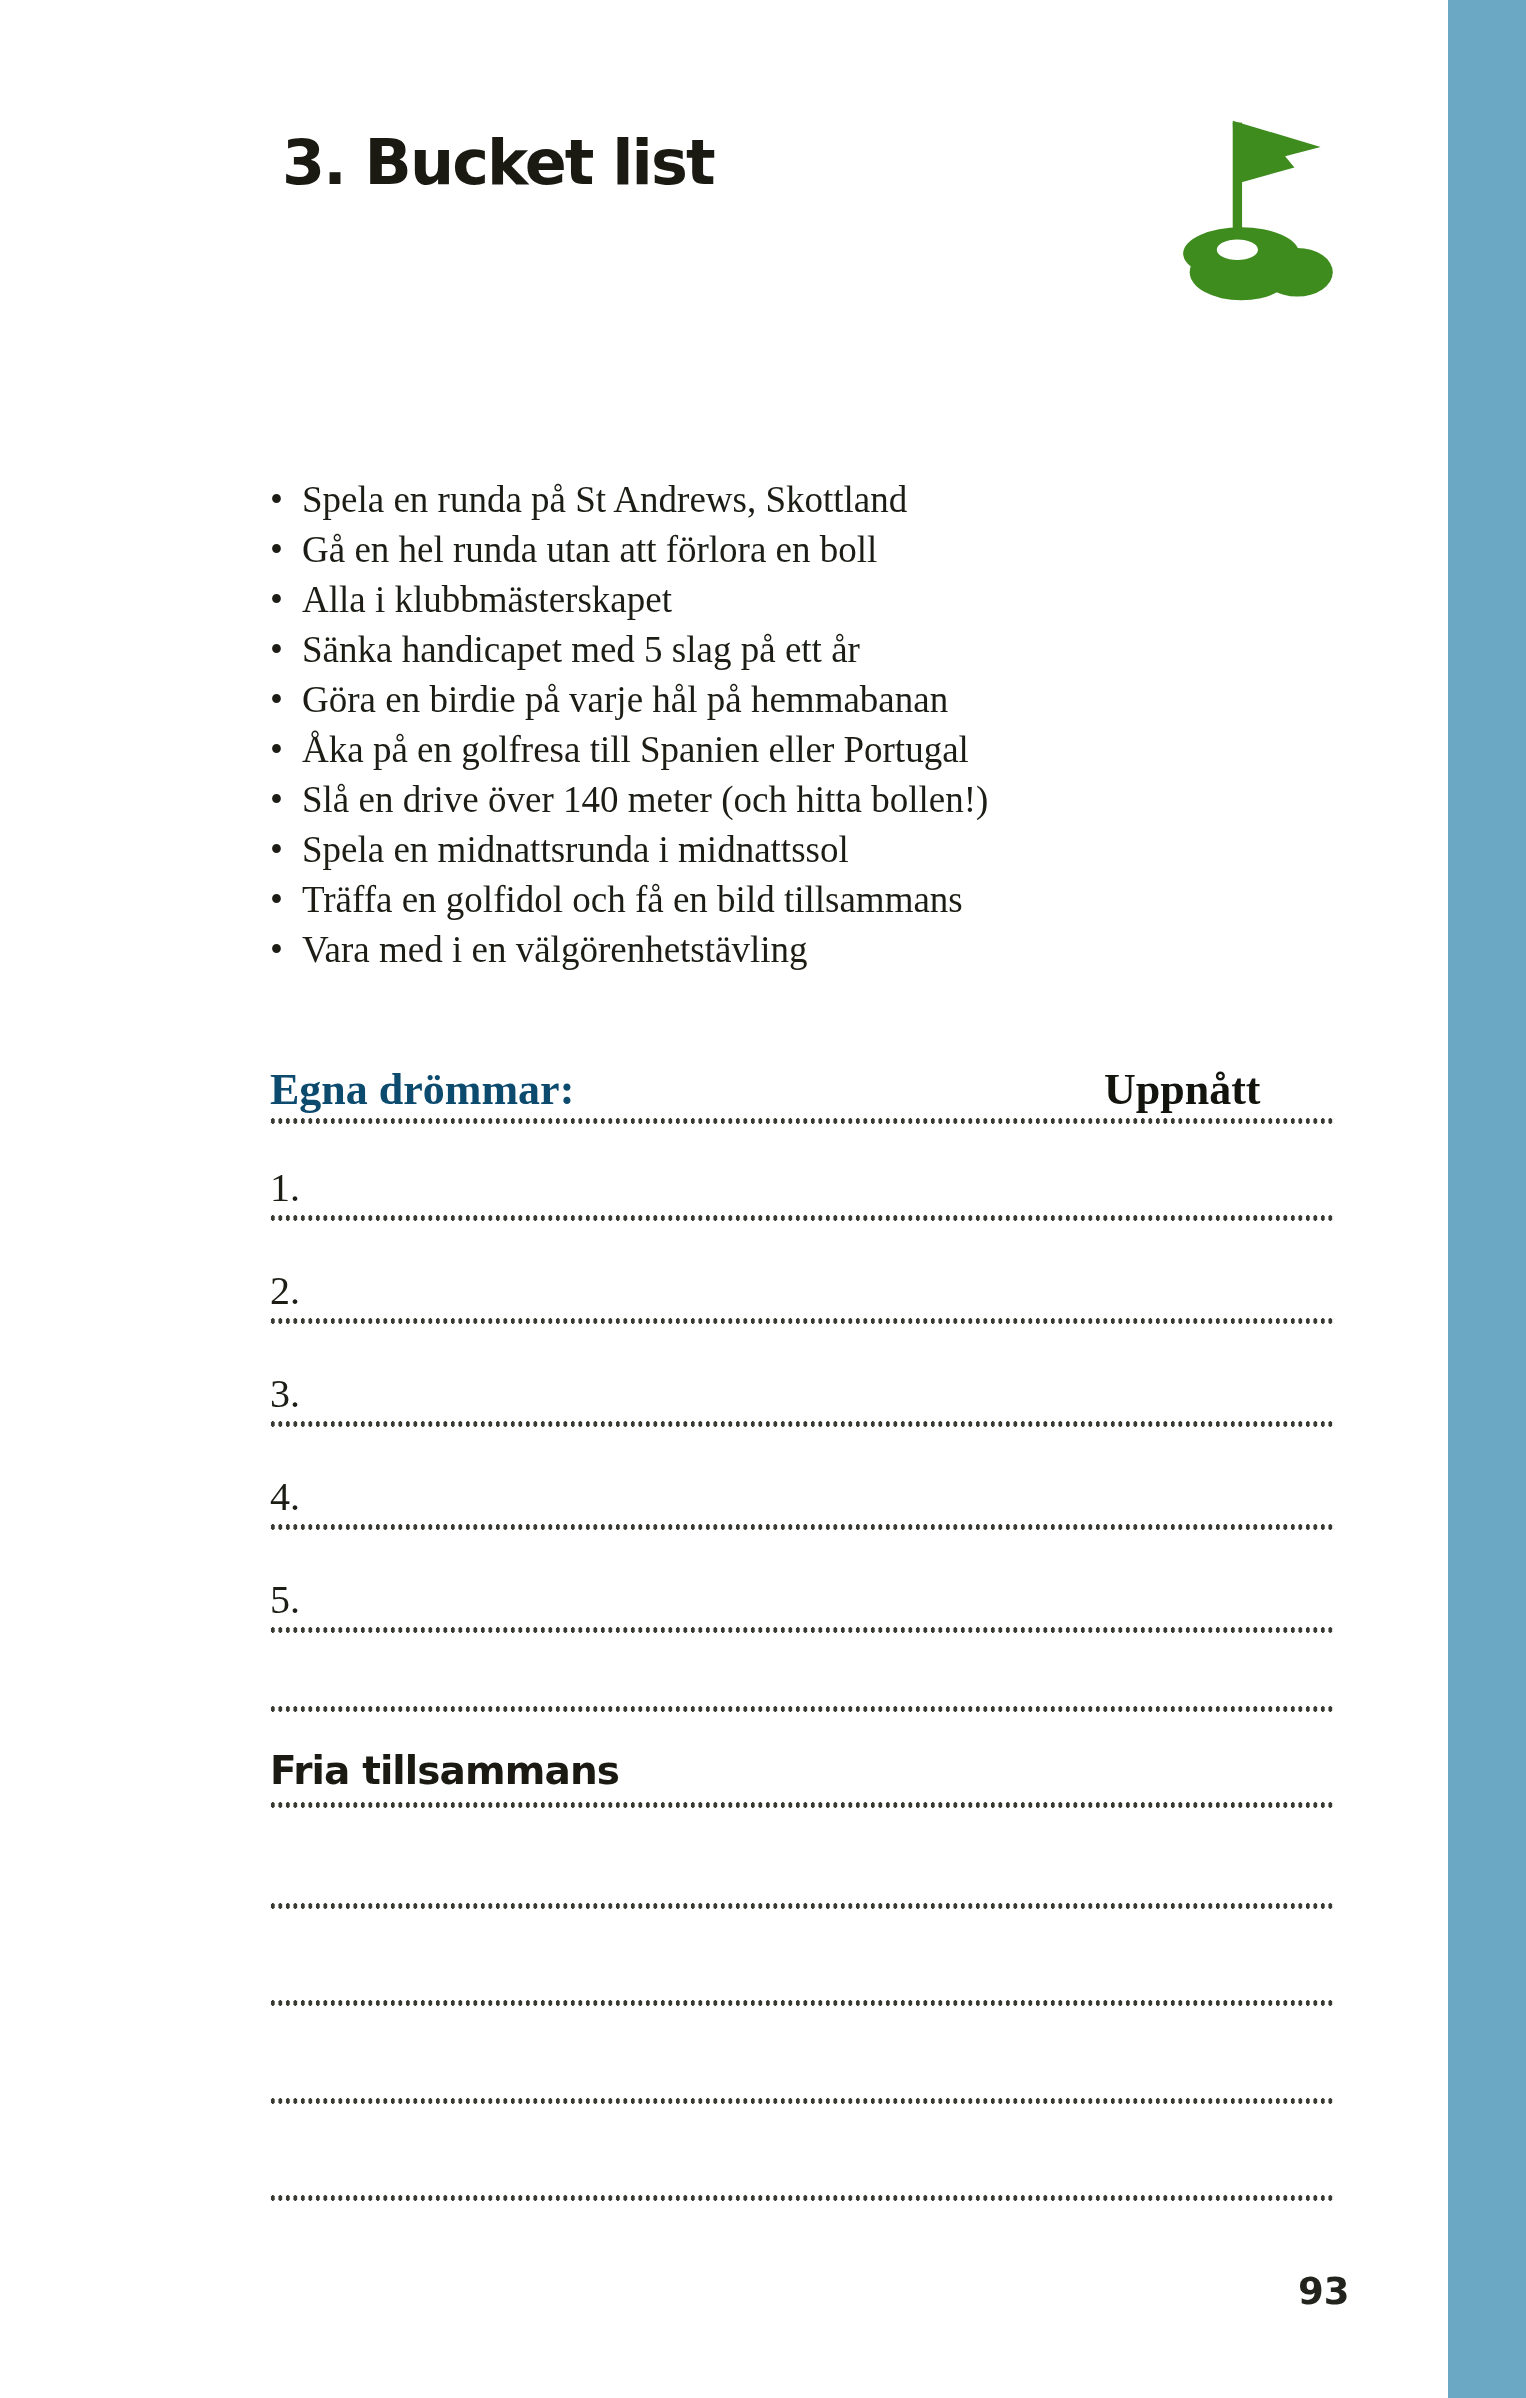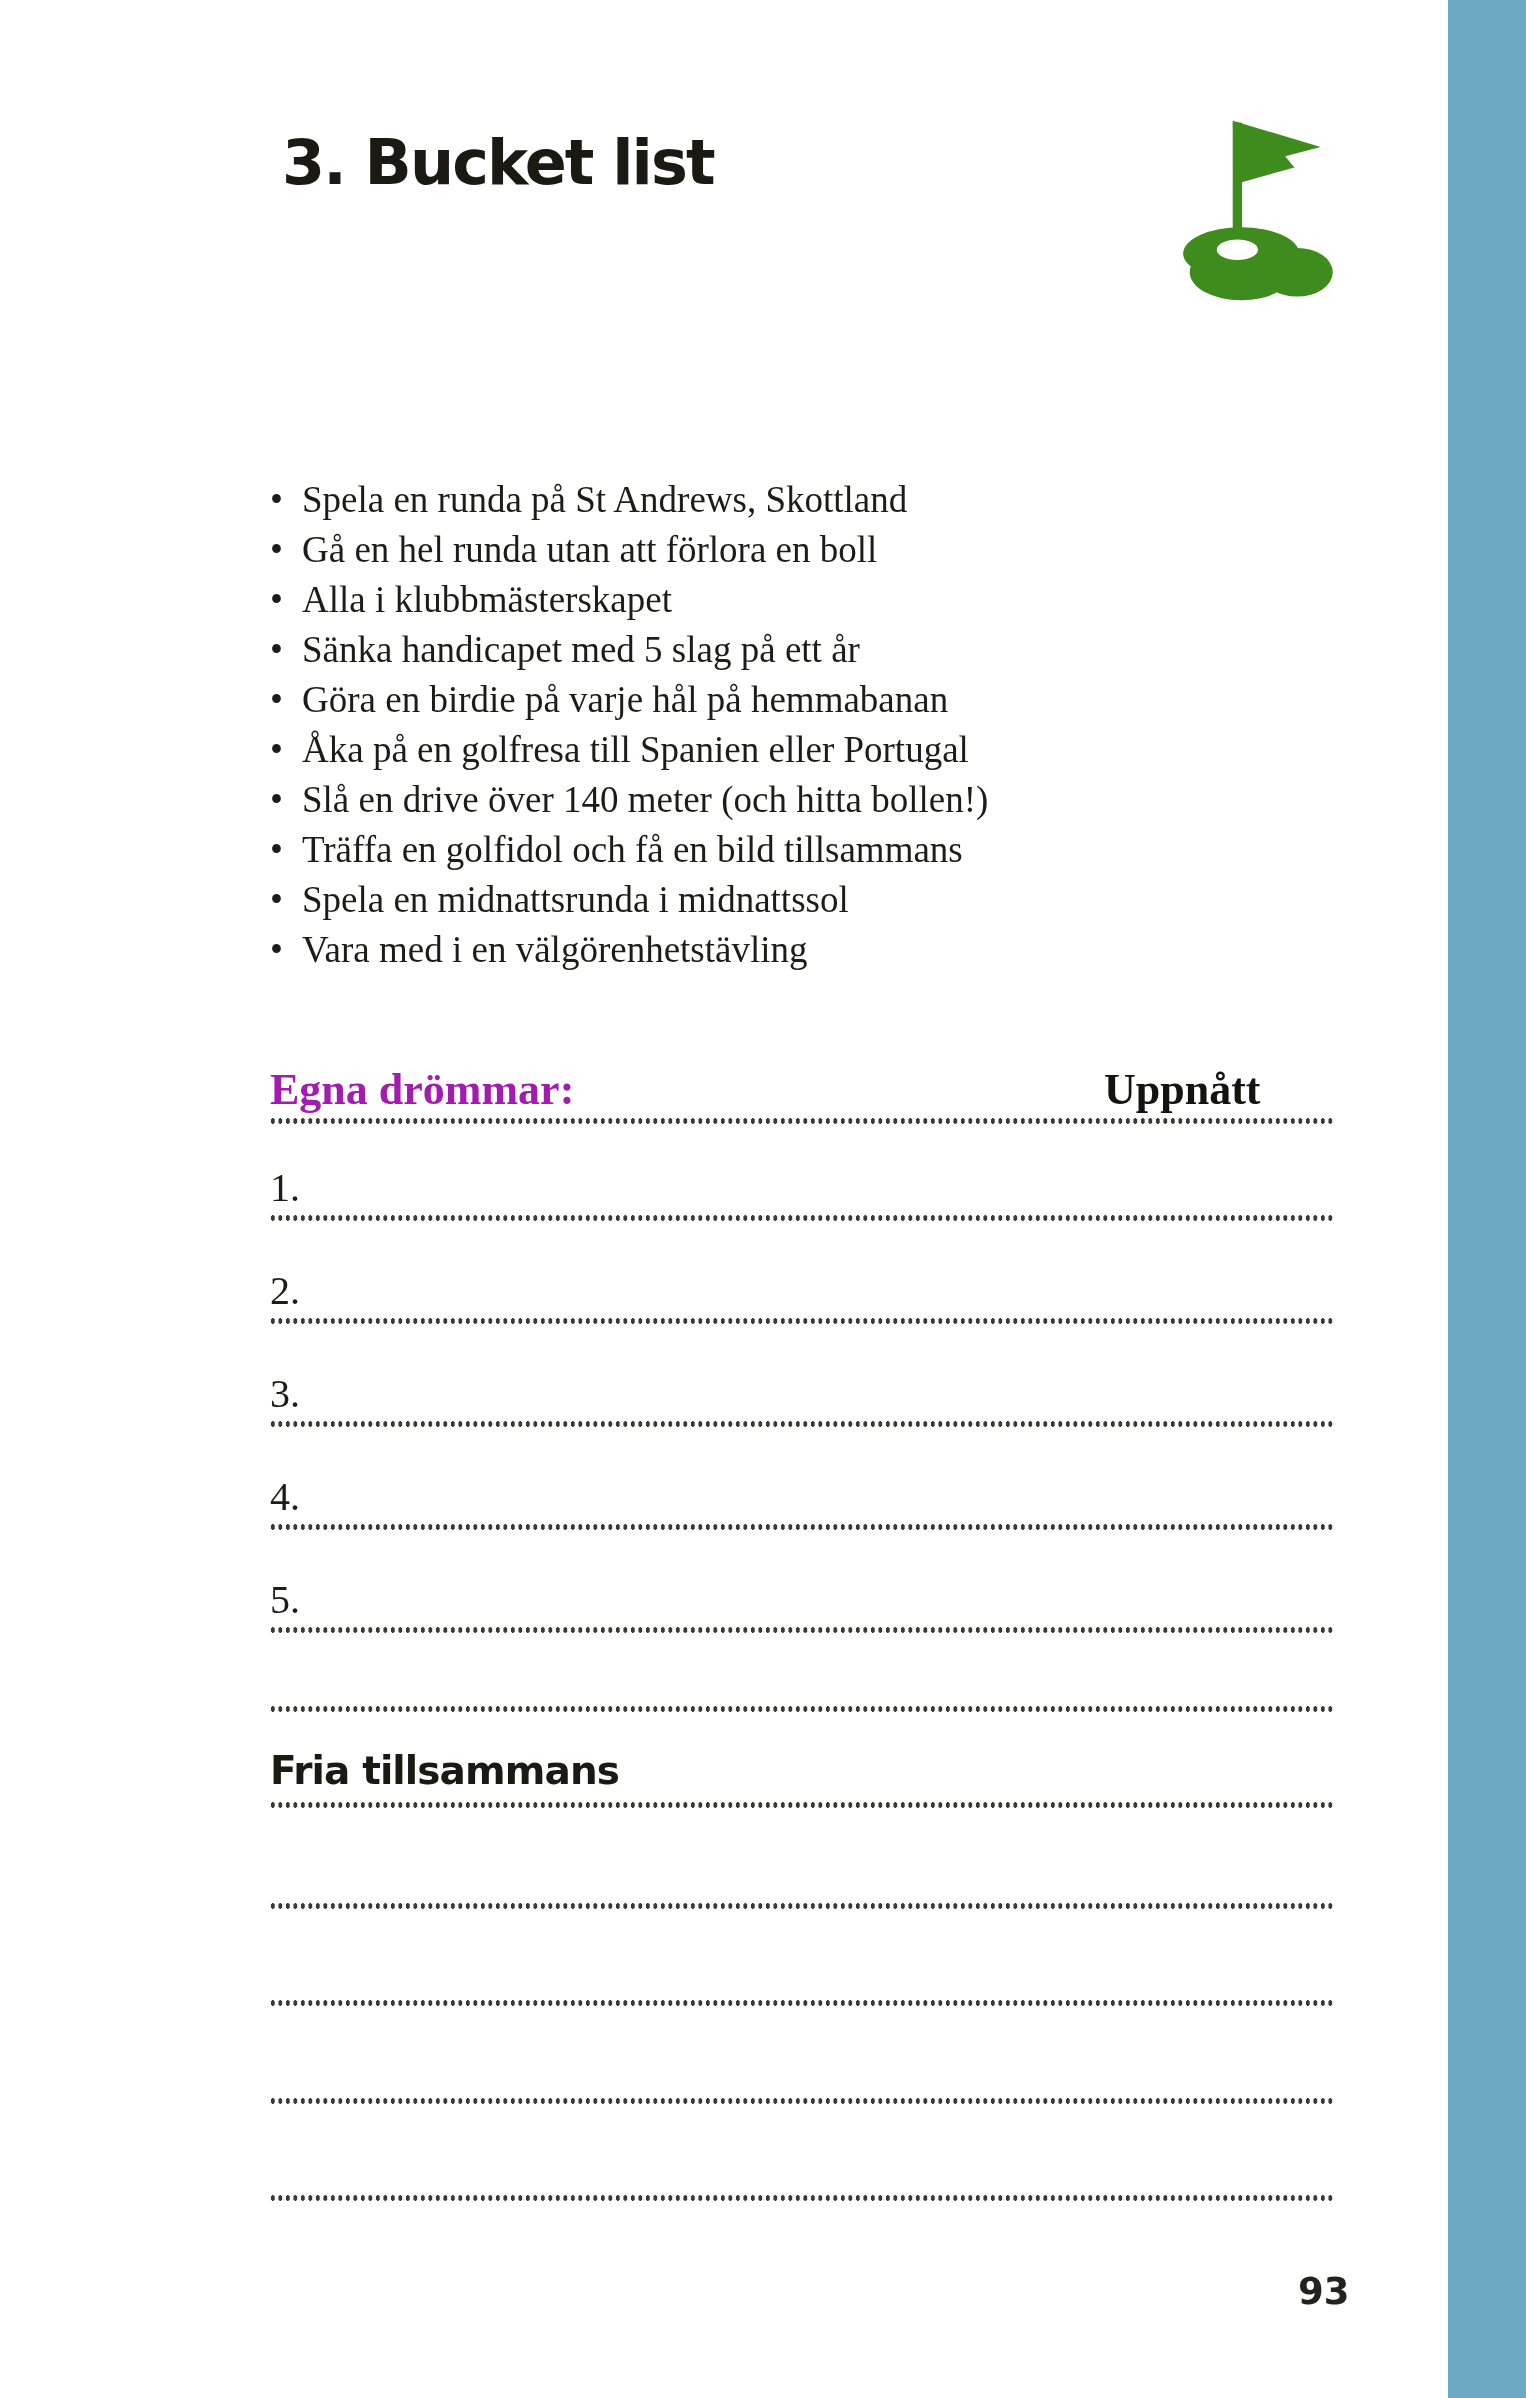--- a/index.html
+++ b/index.html
@@ -45,21 +45,21 @@
     padding-left: 32px; position: relative;
   }
   .bullet-item::before {
     content: "\2022";
     position: absolute; left: 0; top: 0;
     font-size: 37px;
   }
 
   .dreams-heading {
     position: absolute; left: 270px; top: 1064px;
-    font-weight: 700; font-size: 44px; color: #a21caf;
+    font-weight: 700; font-size: 44px; color: #0c4a6e;
   }
   .achieved-label {
     position: absolute; left: 1104px; top: 1064px;
     font-weight: 700; font-size: 44px; color: #14140e;
   }
 
   .dotted-line {
     position: absolute; left: 270px;
     width: 1064px; height: 7.5px;
     background-image: radial-gradient(ellipse 2px 2.7px at 2.8px 3.7px, #3a3a33 98%, transparent 100%);
@@ -125,22 +125,22 @@
 
 
   <div class="bullet-list">
     <div class="bullet-item">Spela en runda på St Andrews, Skottland</div>
     <div class="bullet-item">Gå en hel runda utan att förlora en boll</div>
     <div class="bullet-item">Alla i klubbmästerskapet</div>
     <div class="bullet-item">Sänka handicapet med 5 slag på ett år</div>
     <div class="bullet-item">Göra en birdie på varje hål på hemmabanan</div>
     <div class="bullet-item">Åka på en golfresa till Spanien eller Portugal</div>
     <div class="bullet-item">Slå en drive över 140 meter (och hitta bollen!)</div>
+    <div class="bullet-item">Spela en midnattsrunda i midnattssol</div>
     <div class="bullet-item">Träffa en golfidol och få en bild tillsammans</div>
-    <div class="bullet-item">Spela en midnattsrunda i midnattssol</div>
     <div class="bullet-item">Vara med i en välgörenhetstävling</div>
   </div>
 
   <div class="dreams-heading">Egna drömmar:</div>
   <div class="achieved-label">Uppnått</div>
   <div class="dotted-line dl-header"></div>
 
   <div class="row-number rn-1">1.</div>
   <div class="dotted-line dl-r1"></div>
 

